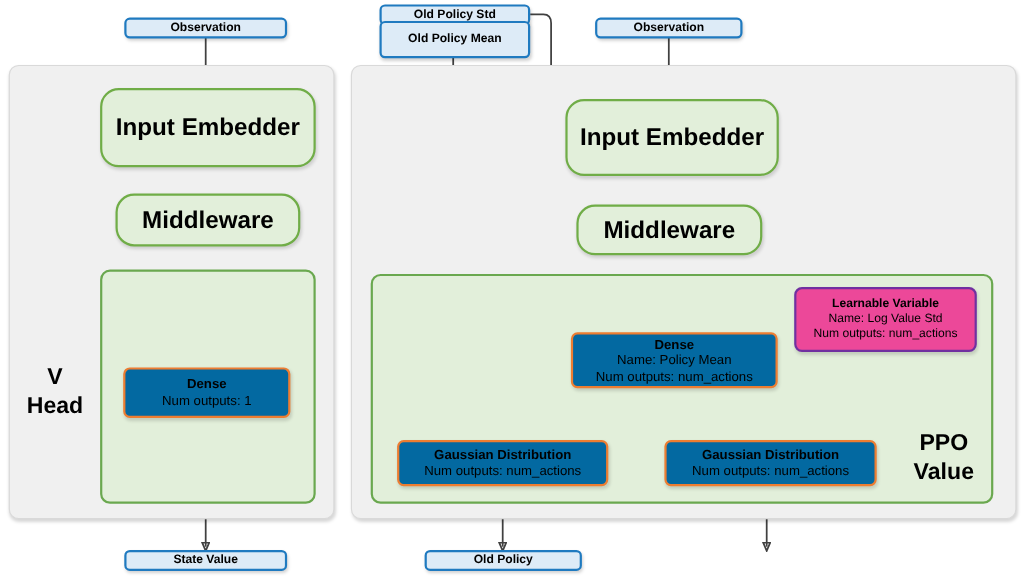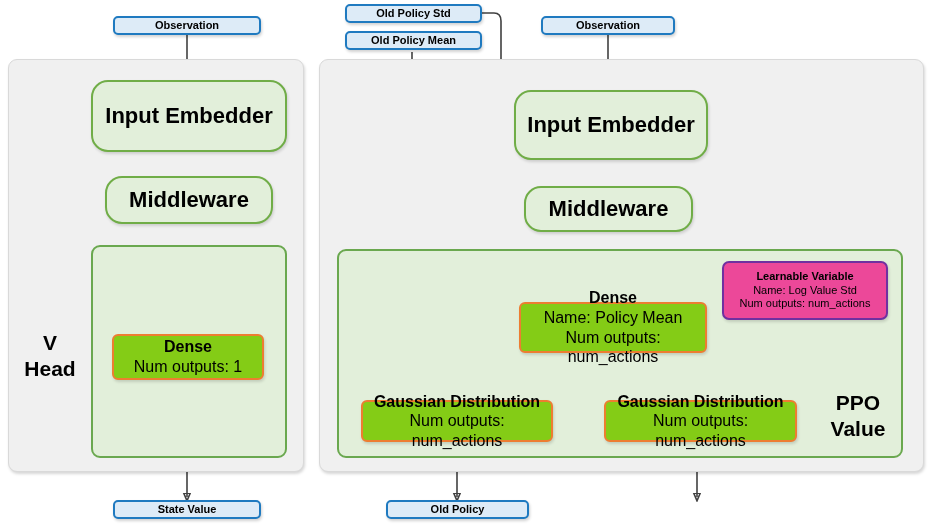--- a/index.html
+++ b/index.html
@@ -54,25 +54,25 @@
   .module {
     background: #e2efda;
     border: 2px solid #70ad47;
     border-radius: 17px;
     box-shadow: 1px 2px 3px rgba(0,0,0,0.14);
     font-weight: bold;
   }
 
   
   .op {
-    background: #84cc16;
+    background: #0369a1;
     border: 2px solid #ed7d31;
     border-radius: 6px;
     box-shadow: 1px 2px 3px rgba(0,0,0,0.14);
-    font-size: 16px;
+    font-size: 12px;
     padding: 2px 4px;
   }
   .op .ttl { font-weight: bold; }
 
   
   .variable {
     background: #ec4899;
     border: 2px solid #7030a0;
     border-radius: 7px;
     box-shadow: 1px 2px 3px rgba(0,0,0,0.14);
@@ -187,21 +187,21 @@
 
   <div class="greenbox" style="left:337px; top:249px; width:566px; height:209px;"></div>
 
   <div class="headlabel" style="left:818px; top:390px; width:80px;">PPO
 Value</div>
 
   <div class="node io" style="left:345px; top:4px; width:137px; height:19px;">
     <span>Old Policy Std</span>
   </div>
 
-  <div class="node io" style="left:345px; top:31px; width:137px; height:19px;">
+  <div class="node io" style="left:345px; top:19px; width:137px; height:34px;">
     <span>Old Policy Mean</span>
   </div>
 
   <div class="node io" style="left:541px; top:16px; width:134px; height:19px;">
     <span>Observation</span>
   </div>
 
   <div class="node module" style="left:514px; top:90px; width:194px; height:70px; font-size:22px;">
     <span>Input Embedder</span>
   </div>

